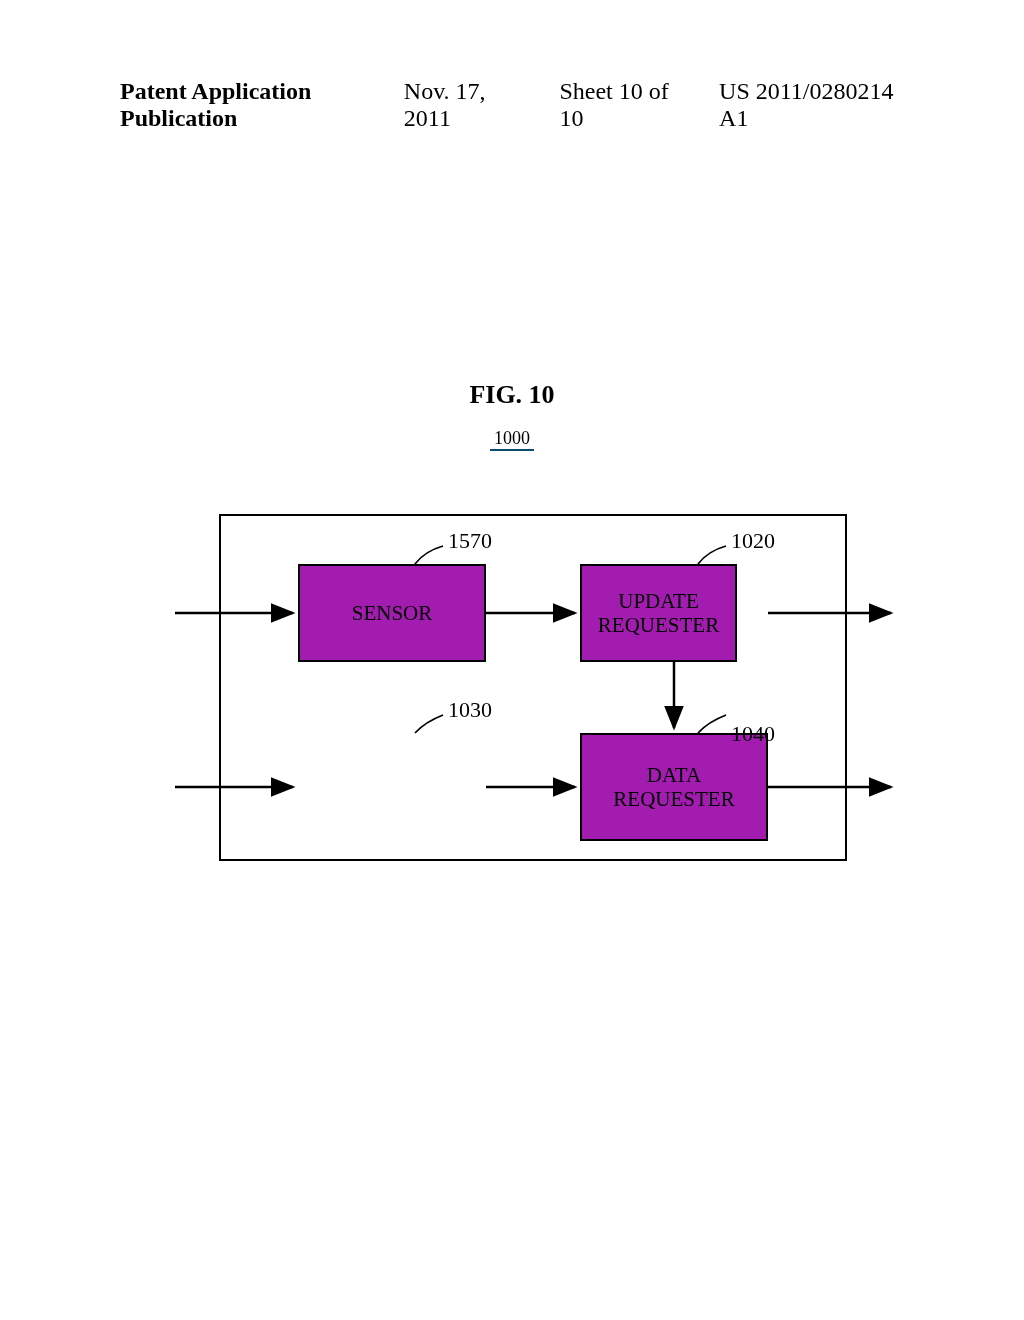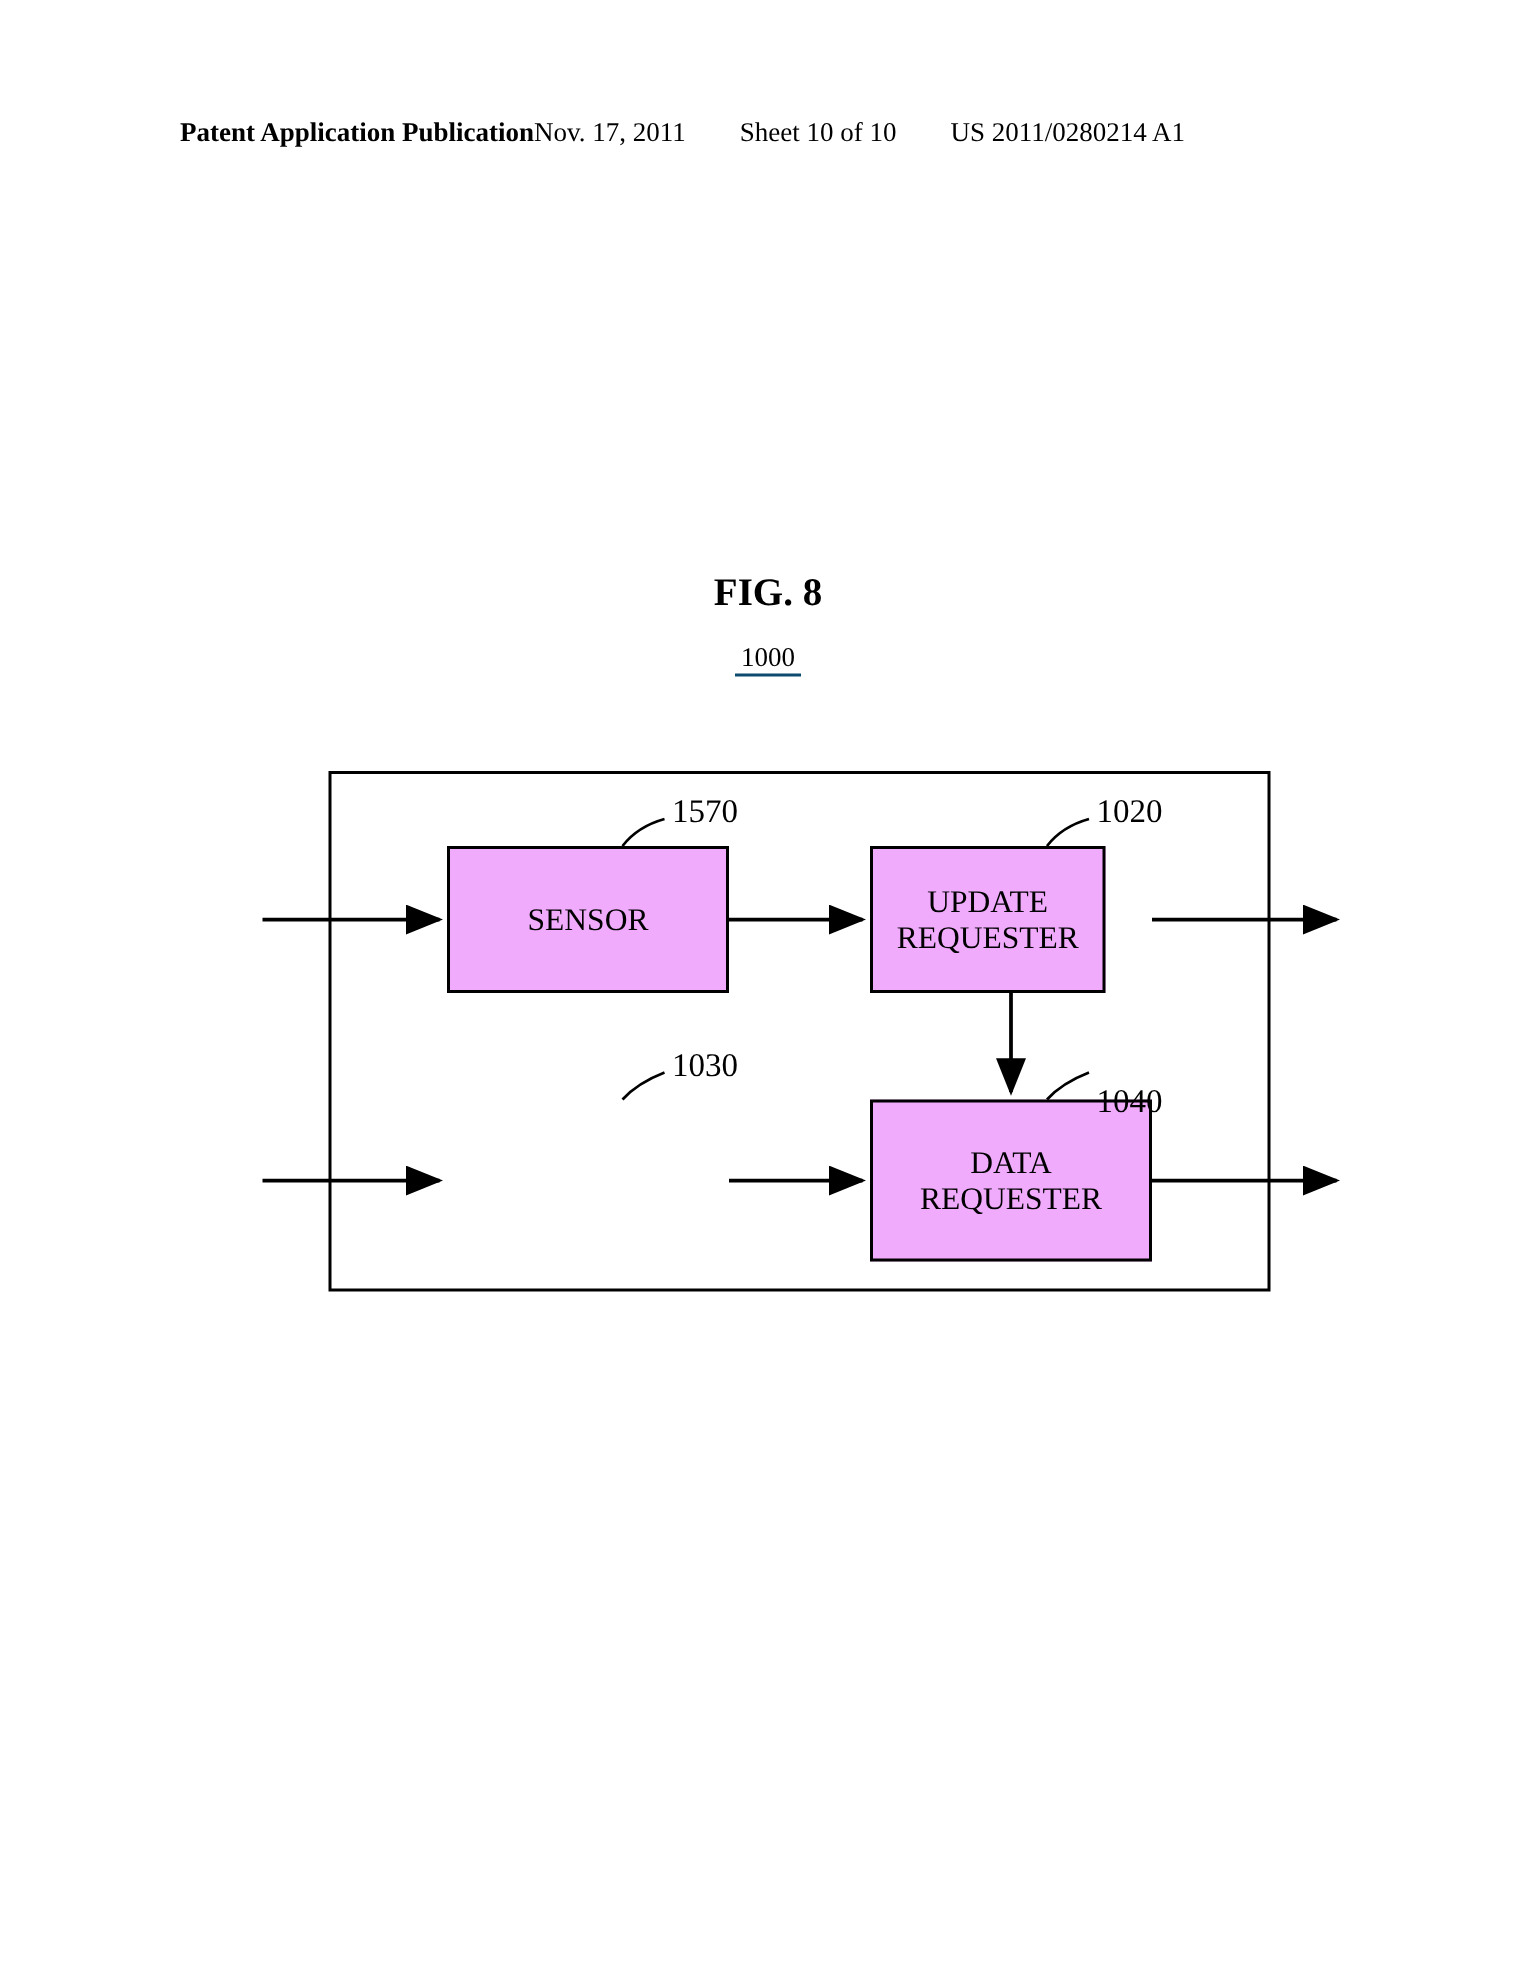--- a/index.html
+++ b/index.html
@@ -13,22 +13,23 @@
       width: 1024px;
       height: 1320px;
       position: relative;
     }
     .header {
       position: absolute;
       top: 78px;
       left: 0;
       width: 100%;
       display: flex;
+      justify-content: space-between;
       padding: 0 120px;
-      font-size: 18px;
+      font-size: 24px;
     }
     .header-left {
       font-weight: bold;
     }
     .header-right {
       display: flex;
       gap: 36px;
     }
     .figure-title {
       position: absolute;
@@ -64,21 +65,21 @@
     }
     .inner-block {
       position: absolute;
       border: 2.5px solid black;
       display: flex;
       align-items: center;
       justify-content: center;
       text-align: center;
       font-size: 21px;
       line-height: 1.15;
-      background: #f0abfc;
+      background: #a21caf;
     }
     .block-sensor {
       top: 68px;
       left: 123px;
       width: 188px;
       height: 98px;
     }
     .block-update {
       top: 68px;
       left: 405px;
@@ -117,21 +118,21 @@
 
 <div class="header">
   <div class="header-left">Patent Application Publication</div>
   <div class="header-right">
     <span>Nov. 17, 2011</span>
     <span>Sheet 10 of 10</span>
     <span>US 2011/0280214 A1</span>
   </div>
 </div>
 
-<div class="figure-title">FIG. 8</div>
+<div class="figure-title">FIG. 10</div>
 <div class="ref-1000">1000</div>
 
 <div class="diagram">
   <div class="outer-box"></div>
 
   <div class="inner-block block-sensor">
     <span>SENSOR</span>
   </div>
   <div class="inner-block block-update">
     <span style="white-space:pre-line">UPDATE

